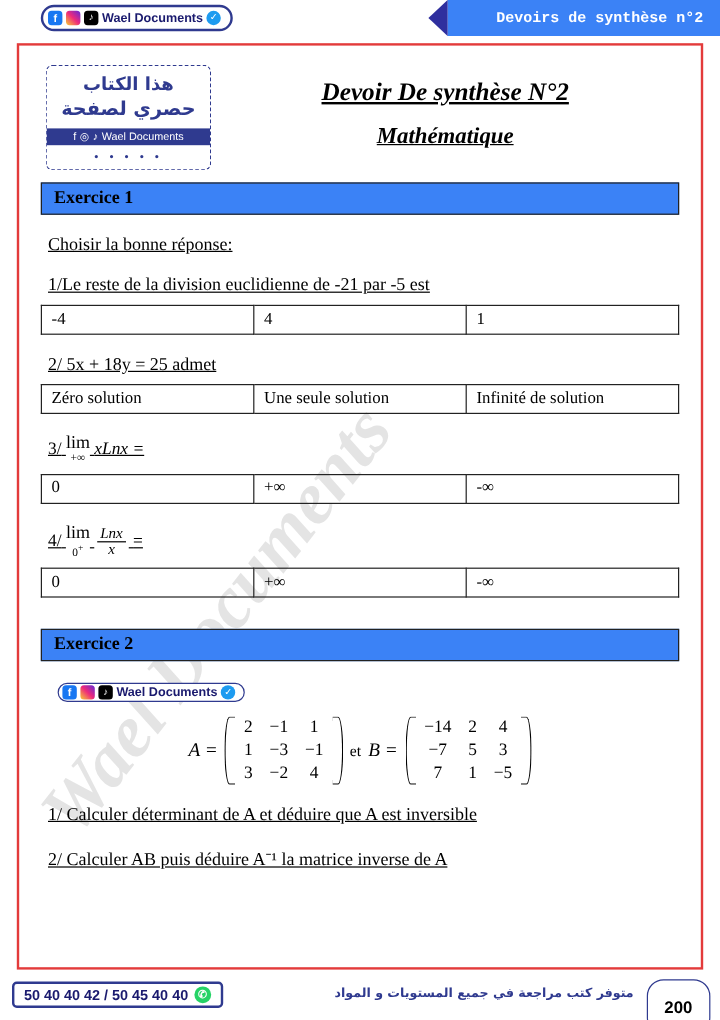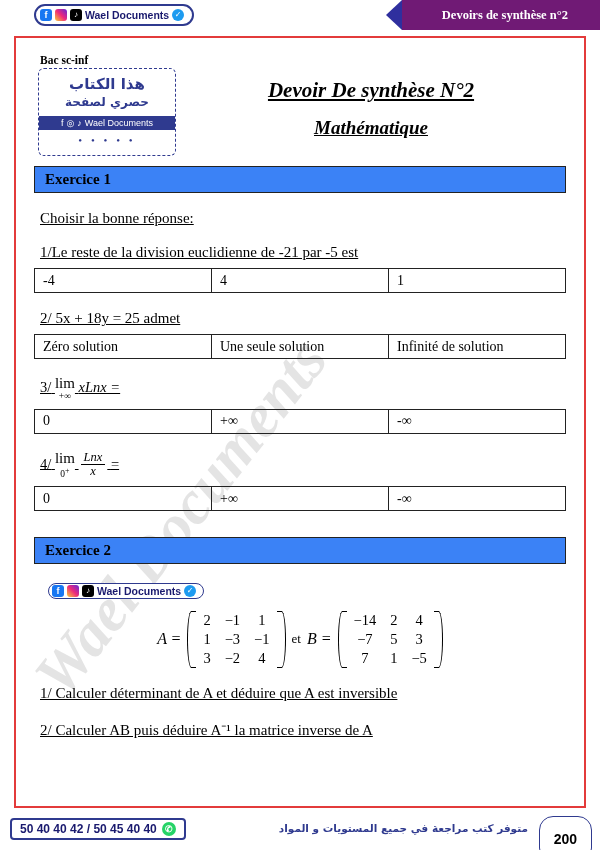--- a/index.html
+++ b/index.html
@@ -30,28 +30,28 @@
     background: #ffffff;
     display: flex;
     align-items: center;
     padding: 0 8px 0 4px;
     gap: 3px;
   }
   .topbar-right {
     position: absolute;
     right: 0; top: 0;
     height: 30px;
-    background: #701a75;
+    background: #3b82f6;
     color: #ffffff;
-    font-family: Liberation Serif, serif;
+    font-family: Liberation Mono, monospace;
     font-weight: bold;
     font-size: 12.5px;
     display: flex;
     align-items: center;
-    padding: 0 32px 0 40px;
+    padding: 0 14px 0 40px;
     border-radius: 0 0 0 0;
   }
   .topbar-right::before {
     content: "";
     position: absolute;
     left: -16px; top: 0;
     border-top: 15px solid transparent;
     border-bottom: 15px solid transparent;
     border-right: 16px solid #2f2f9e;
   }
@@ -104,21 +104,21 @@
     height: 88px;
     border: 1.5px dashed #2f3a8f;
     border-radius: 6px;
     color: #2f3a8f;
     text-align: center;
     padding-top: 6px;
     flex: 0 0 auto;
     margin-left: 4px;
   }
   .stamp .ar1 { font-size: 15px; font-weight: bold; direction: rtl; font-family: "DejaVu Sans", sans-serif;}
-  .stamp .ar2 { font-size: 12px; font-weight: bold; direction: rtl; margin-top: 2px; font-family: "DejaVu Sans", sans-serif; text-align: center;}
+  .stamp .ar2 { font-size: 16px; font-weight: bold; direction: rtl; margin-top: 2px; font-family: "DejaVu Sans", sans-serif; text-align: center;}
   .stamp .brandline {
     margin-top: 7px;
     background: #2f3a8f;
     color: #fff;
     font-size: 9px;
     font-family: "Liberation Sans", sans-serif;
     padding: 2px 0;
     display: flex;
     align-items: center;
     justify-content: center;
@@ -326,21 +326,20 @@
   <div class="topbar-right">Devoirs de synthèse n°2</div>
 </div>
 
 <div class="sheet">
   <div class="watermark">
     <span>Wael Documents</span>
   </div>
 
   <div class="inner">
 
-    <div class="bac-label">Bac sc-inf</div>
 
     <div class="header-row">
       <div class="stamp">
         <div class="ar1">هذا الكتاب</div>
         <div class="ar2">حصري لصفحة</div>
         <div class="brandline">
           <span>f</span>
           <span>◎</span>
           <span>♪</span>
           <span>Wael Documents</span>

